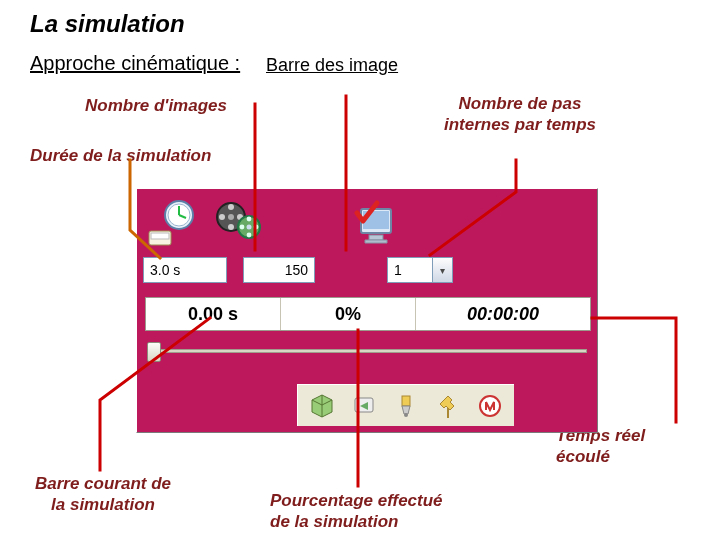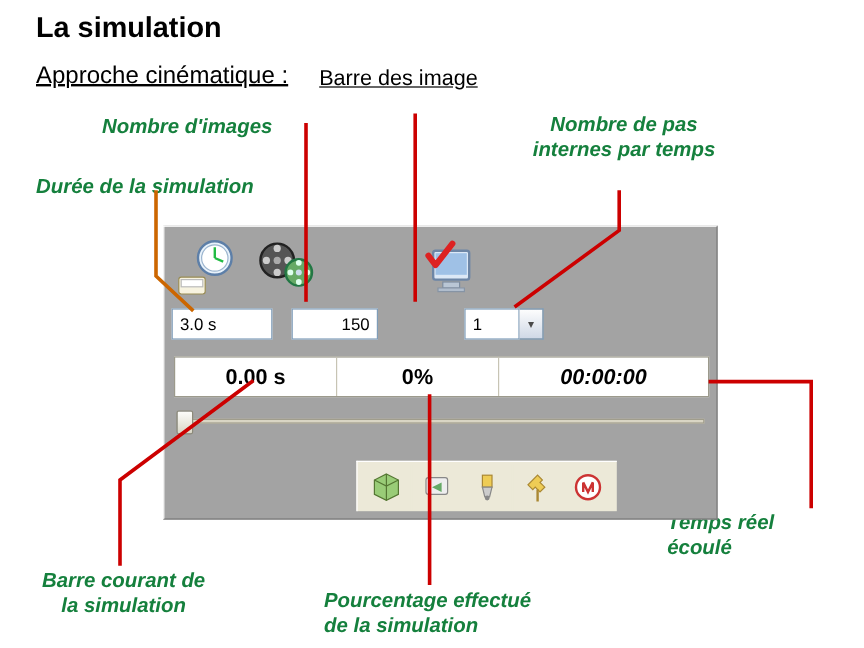--- a/index.html
+++ b/index.html
@@ -10,58 +10,59 @@
     font-family: Arial, Helvetica, sans-serif;
     position: relative;
     overflow: hidden;
   }
   .title {
     position: absolute;
     top: 10px;
     left: 30px;
     font-size: 24px;
     font-weight: bold;
+    font-style: italic;
   }
   .subtitle {
     position: absolute;
     top: 52px;
     left: 30px;
     font-size: 20px;
     text-decoration: underline;
   }
   .subtitle-part2 {
     position: absolute;
     top: 55px;
     left: 266px;
     font-size: 18px;
     text-decoration: underline;
   }
   .label {
     position: absolute;
     font-style: italic;
     font-weight: bold;
     font-size: 17px;
-    color: #15803d;
+    color: #7f1d1d;
     line-height: 1.25;
   }
   .lbl-nbimages { top: 95px; left: 85px; }
   .lbl-duree    { top: 145px; left: 30px; }
   .lbl-nbpas    { top: 93px; left: 440px; text-align: center; width: 160px; }
   .lbl-tpsreel  { top: 425px; left: 556px; text-align: left; width: 120px;}
   .lbl-tpscourant { top: 473px; left: 27px; text-align: center; width: 152px;}
   .lbl-pourcentage { top: 490px; left: 270px; text-align: left; width: 180px;}
 
   
   .toolbar {
     position: absolute;
     top: 188px;
     left: 136px;
     width: 462px;
     height: 245px;
-    background: #a3a3a3;
+    background: #be185d;
     border-top: 1px solid #fff;
     border-left: 1px solid #fff;
     border-right: 1px solid #7a7a7a;
     border-bottom: 1px solid #7a7a7a;
   }
   .icon-row {
     position: absolute;
     top: 6px;
     left: 6px;
     display: flex;

